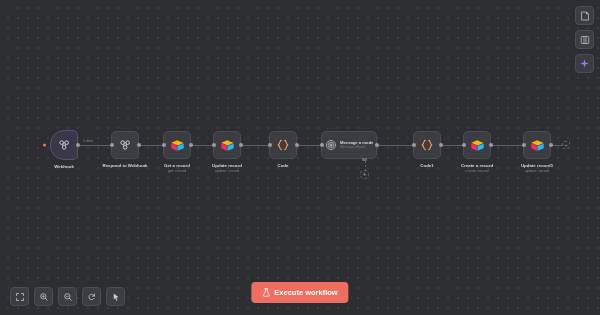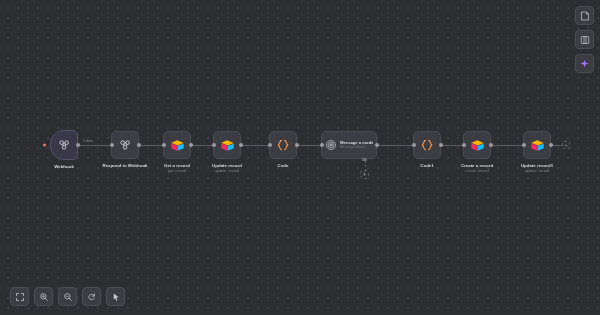--- a/index.html
+++ b/index.html
@@ -390,14 +390,21 @@
         <path d="M14.8 3.8 L14.8 8.2 L10.6 8.2" fill="none" stroke="#cdced2" stroke-width="1.5" stroke-linecap="round" stroke-linejoin="round"></path>
       </svg>
     </div>
     <div class="ctl-btn">
       <svg class="ico" width="10" height="10" viewBox="0 0 20 20">
         <path d="M5.5 2.8 L15.2 10.4 L10.6 11.2 L13 16.6 L10.7 17.6 L8.3 12.2 L5.5 14.8 Z" fill="#cdced2"></path>
       </svg>
     </div>
   </div>
 
+  <button id="execute-btn">
+    <svg class="ico" width="8" height="9" viewBox="0 0 16 18" style="flex:none;">
+      <path d="M6.2 1.5 V6.6 L2.4 14.2 A1.6 1.6 0 0 0 3.8 16.5 H12.2 A1.6 1.6 0 0 0 13.6 14.2 L9.8 6.6 V1.5 Z" fill="none" stroke="#ffffff" stroke-width="1.5" stroke-linejoin="round"></path>
+      <line x1="5" y1="1.5" x2="11" y2="1.5" stroke="#ffffff" stroke-width="1.5" stroke-linecap="round"></line>
+    </svg>
+    <span>Execute workflow</span>
+  </button>
 
 </div>
 
 </body></html>

